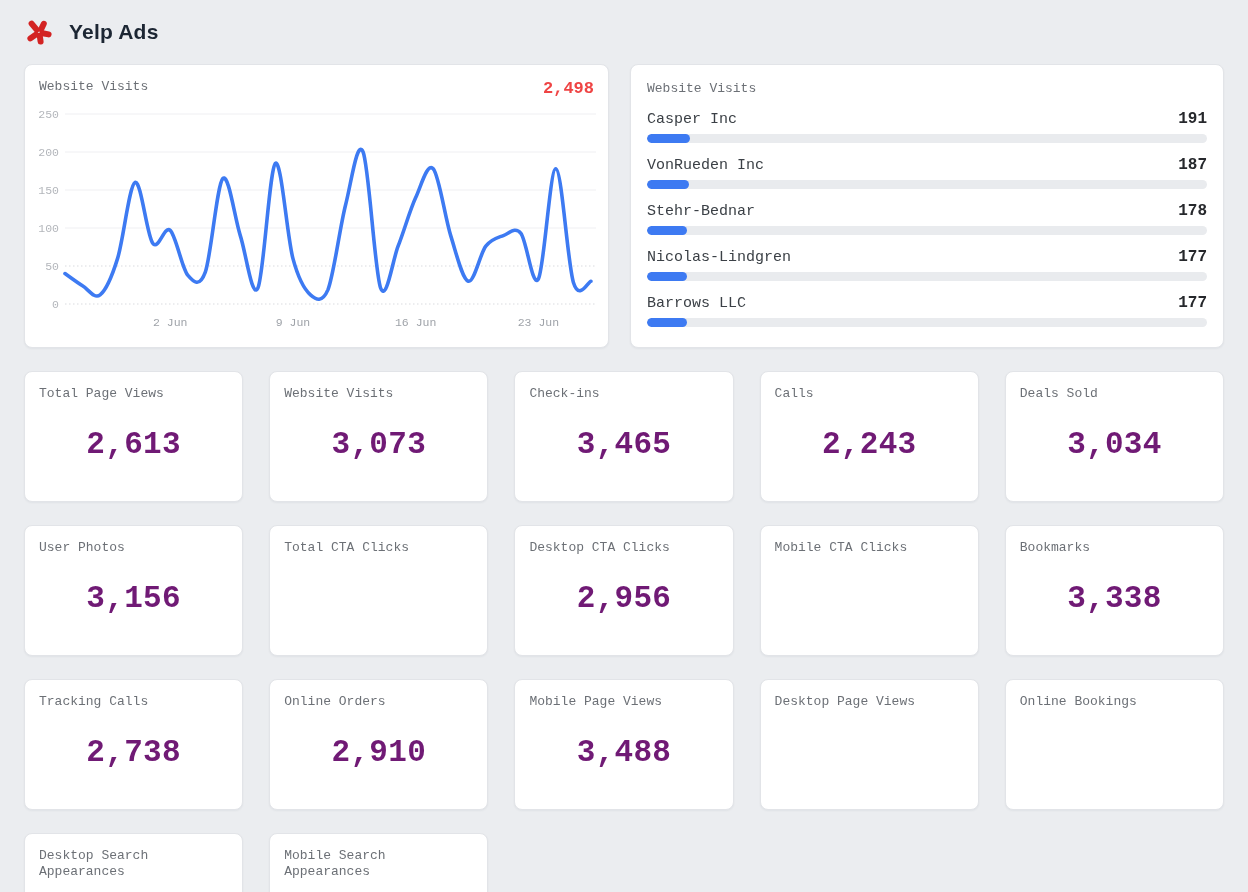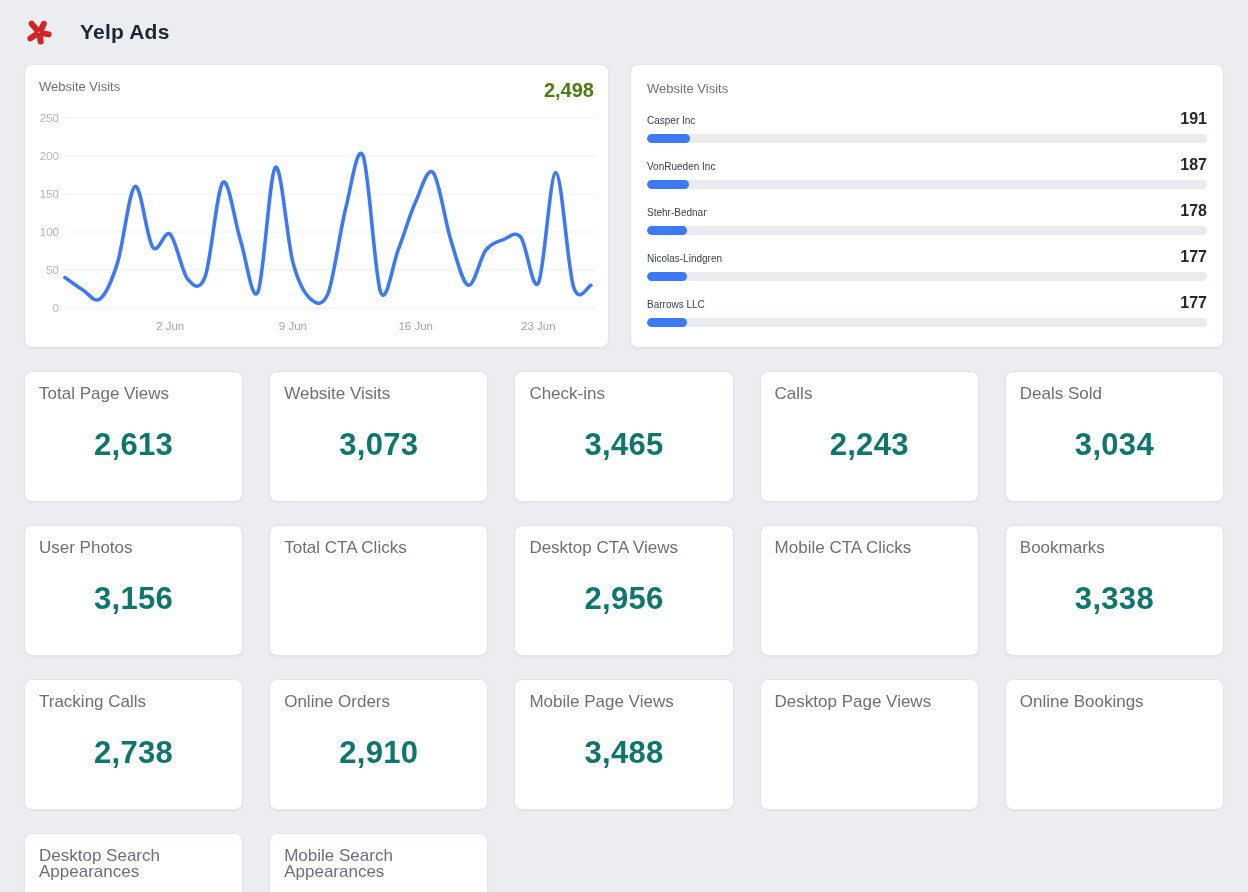--- a/index.html
+++ b/index.html
@@ -6,59 +6,60 @@
   html,body { width:1248px; height:892px; }
   body {
     font-family:"Liberation Sans","DejaVu Sans",sans-serif;
     background:#ebedf0;
     overflow:hidden;
     -webkit-font-smoothing:antialiased;
   }
   .page { width:1248px; height:892px; position:relative; overflow:hidden; }
 
   
-  .header { height:64px; display:flex; align-items:center; padding:12px 24px; gap:26px; }
+  .header { height:64px; display:flex; align-items:center; padding:12px 24px; gap:15px; }
   .logo { width:30px; height:32px; display:block; }
   .page-title { font-size:21px; font-weight:700; color:#1c2633; letter-spacing:.2px; }
 
   
   .card {
     background:#ffffff;
     border:1px solid #e2e4e8;
     border-radius:8px;
     box-shadow:0 1px 2px rgba(25,39,60,.05);
+    font-family:Liberation Mono, monospace;
   }
 
   
   .top-grid { display:grid; grid-template-columns:585px 1fr; gap:21px; margin:0 24px; }
   .top-card { height:284px; padding:14px; overflow:hidden; }
 
   .widget-title { font-size:13px; color:#6c7076; line-height:16px; }
   .chart-head { display:flex; justify-content:space-between; align-items:flex-start; }
-  .chart-total { font-size:20px; font-weight:700; color:#4d7c0f;text-align:right; }
+  .chart-total { font-size:17px; font-weight:700; color:#ef4444;text-align:right; }
   .chart-svg { display:block; margin-top:4px; }
 
   
   .lb-card { padding:16px; }
   .lb-row { margin-top:13px; }
   .lb-line { display:flex; justify-content:space-between; align-items:baseline; }
-  .lb-label { font-size:10px; color:#3b4046; }
+  .lb-label { font-size:15px; color:#3b4046; }
   .lb-value { font-size:16px; font-weight:700; color:#26282c; }
   .lb-track { margin-top:6px; height:9px; border-radius:5px; background:#e9ebee; overflow:hidden; position:relative; }
   .lb-fill { position:absolute; left:0; top:0; bottom:0; border-radius:5px; }
 
   
   .metrics-grid {
     display:grid; grid-template-columns:repeat(5,1fr);
     gap:23px 26px; margin:23px 24px 0;
   }
   .metric-card { height:131px; padding:14px; display:flex; flex-direction:column; }
-  .metric-label { font-size:17px; color:#6c7076; line-height:16px; }
+  .metric-label { font-size:13px; color:#6c7076; line-height:16px; }
   .metric-value-wrap { flex:1; display:flex; align-items:center; justify-content:center; }
-  .metric-value { font-size:31px; font-weight:700; color:#0f766e; letter-spacing:.3px; }
+  .metric-value { font-size:31px; font-weight:700; color:#701a75; letter-spacing:.3px; }
 </style>
 </head>
 <body>
 
 <div class="page">
 
   <div class="header">
     <svg class="logo" viewBox="0 0 30 32" aria-hidden="true">
       <g stroke="#d32323" stroke-width="6" stroke-linecap="round" fill="none">
         <line x1="12.6" y1="13.6" x2="7.6" y2="7.6"></line>
@@ -186,21 +187,21 @@
       <div class="card metric-card">
         <div class="metric-label">User Photos</div>
         <div class="metric-value-wrap">
           <div class="metric-value">3,156</div>
         </div>
       </div>
       <div class="card metric-card">
         <div class="metric-label">Total CTA Clicks</div>
       </div>
       <div class="card metric-card">
-        <div class="metric-label">Desktop CTA Views</div>
+        <div class="metric-label">Desktop CTA Clicks</div>
         <div class="metric-value-wrap">
           <div class="metric-value">2,956</div>
         </div>
       </div>
       <div class="card metric-card">
         <div class="metric-label">Mobile CTA Clicks</div>
       </div>
       <div class="card metric-card">
         <div class="metric-label">Bookmarks</div>
         <div class="metric-value-wrap">

